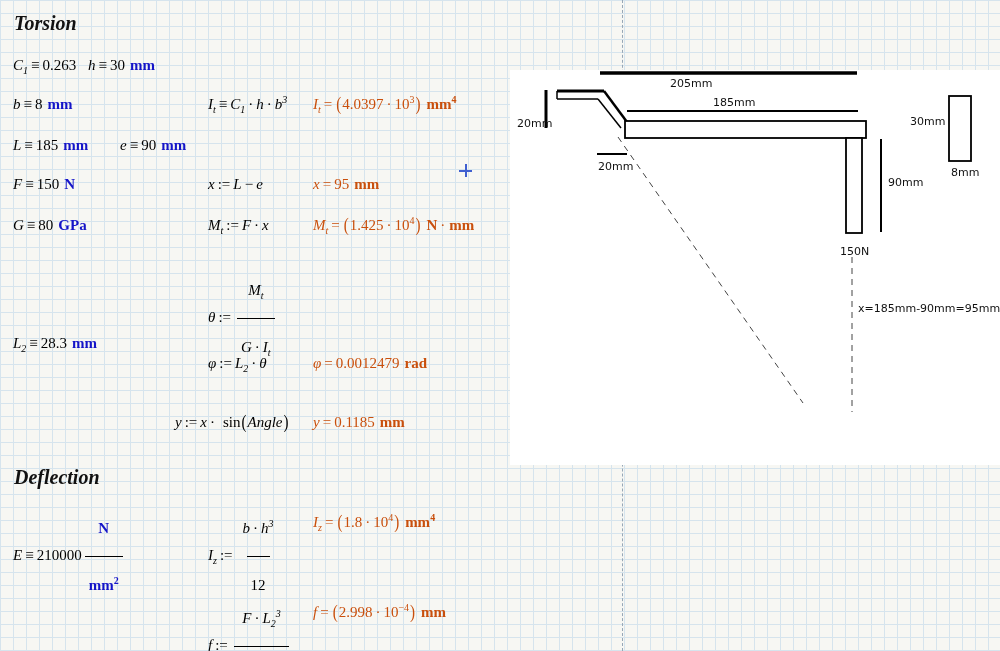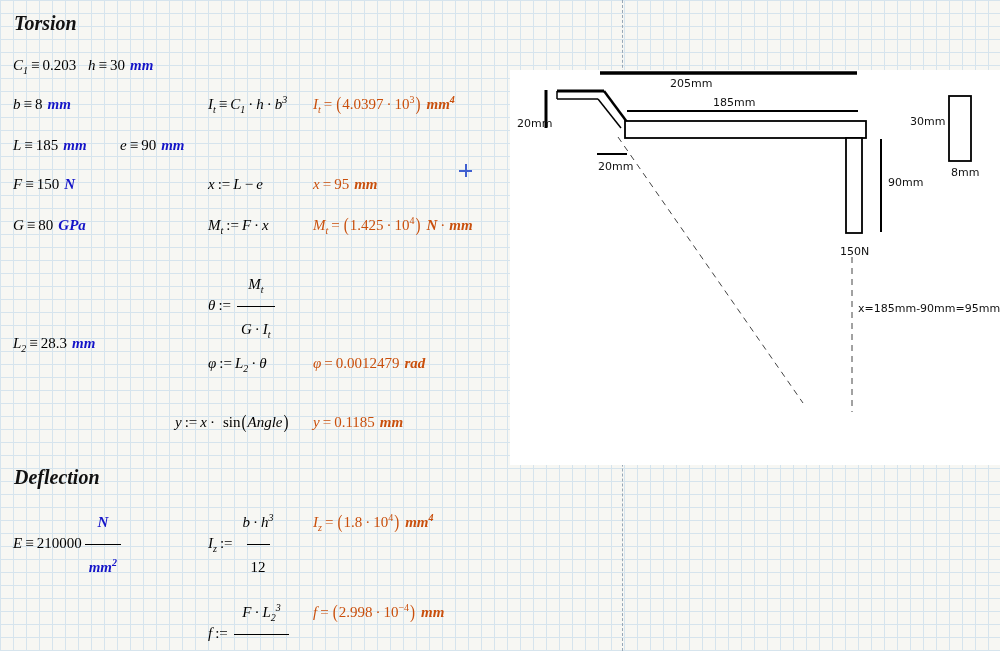--- a/index.html
+++ b/index.html
@@ -11,51 +11,51 @@
     background-size:13px 13px;overflow:hidden}
   .page-break{position:absolute;left:622px;top:0;height:651px;width:0;border-left:1px dashed #97a7b6;z-index:1}
   .section-title{position:absolute;z-index:3;font:italic 700 20px "Liberation Serif",serif;color:#111;white-space:nowrap}
   #math-layer{position:absolute;inset:0;z-index:3}
   .math-region{position:absolute;white-space:nowrap;font-size:15px;font-family:"Liberation Serif","DejaVu Serif",serif;line-height:1.25}
   .def{color:#000}
   .res{color:var(--result-orange,#c94f0c)}
   .def .tk-u{color:var(--unit-blue,#1414c8)}
   .tk{display:inline-block}
   .tk-v{font-style:italic}
-  .tk-u{font-weight:bold;font-style:italic;margin-left:5px}
+  .tk-u{font-weight:bold;margin-left:5px}
   .tk-o+.tk-u{margin-left:1px}
   .tk-o{margin:0 3px}
   .tk-fn{margin-left:5px}
   .tk-p{transform:scaleY(1.25);margin:0 1px}
   .tk-sp{width:4px}
   sub{font-size:10px;line-height:0}
   sup{font-size:10px;line-height:0}
   .frac{display:inline-flex;flex-direction:column;align-items:center;vertical-align:middle;margin:0 3px;line-height:1.2}
-  .frac .num,.frac .den{display:block;padding:13px 4px;text-align:center;white-space:nowrap}
+  .frac .num,.frac .den{display:block;padding:19px 4px;text-align:center;white-space:nowrap}
   .frac .den{border-top:1.3px solid currentColor}
   .frac .tk-u{margin-left:0}
   .image-panel{position:absolute;left:510px;top:70px;width:490px;height:395px;background:#ffffff;z-index:2}
   .dlabel{font-family:"DejaVu Sans","Liberation Sans",sans-serif;font-size:11px;fill:#111}
   .crosshair{position:absolute;left:459px;top:164px;width:13px;height:13px;z-index:3}
   .crosshair::before{content:"";position:absolute;left:0;top:6px;width:13px;height:1.5px;background:#3f5fd0}
   .crosshair::after{content:"";position:absolute;left:6px;top:0;width:1.5px;height:13px;background:#3f5fd0}
 </style>
 </head>
 <body>
 
 <div class="sheet">
 
   <div class="page-break"></div>
 
   <div class="section-title" style="left:14px;top:12px">Torsion</div>
 
   <div class="section-title" style="left:14px;top:466px">Deflection</div>
 
   <div id="math-layer">
-      <div class="math-region def" style="left: 13px; top: 56px;"><span class="tk tk-v">C<sub>1</sub></span><span class="tk tk-o">≡</span><span class="tk tk-n">0.203</span></div>
+      <div class="math-region def" style="left: 13px; top: 56px;"><span class="tk tk-v">C<sub>1</sub></span><span class="tk tk-o">≡</span><span class="tk tk-n">0.263</span></div>
       <div class="math-region def" style="left: 88px; top: 56px;"><span class="tk tk-v">h</span><span class="tk tk-o">≡</span><span class="tk tk-n">30</span><span class="tk tk-u">mm</span></div>
       <div class="math-region def" style="left: 13px; top: 95px;"><span class="tk tk-v">b</span><span class="tk tk-o">≡</span><span class="tk tk-n">8</span><span class="tk tk-u">mm</span></div>
       <div class="math-region def" style="left: 208px; top: 95px;"><span class="tk tk-v">I<sub>t</sub></span><span class="tk tk-o">≡</span><span class="tk tk-v">C<sub>1</sub></span><span class="tk tk-o">·</span><span class="tk tk-v">h</span><span class="tk tk-o">·</span><span class="tk tk-v">b<sup>3</sup></span></div>
       <div class="math-region res" style="left: 313px; top: 95px;"><span class="tk tk-v">I<sub>t</sub></span><span class="tk tk-o">=</span><span class="tk tk-p">(</span><span class="tk tk-n">4.0397</span><span class="tk tk-o">·</span><span class="tk tk-n">10<sup>3</sup></span><span class="tk tk-p">)</span><span class="tk tk-u">mm<sup>4</sup></span></div>
       <div class="math-region def" style="left: 13px; top: 136px;"><span class="tk tk-v">L</span><span class="tk tk-o">≡</span><span class="tk tk-n">185</span><span class="tk tk-u">mm</span></div>
       <div class="math-region def" style="left: 120px; top: 136px;"><span class="tk tk-v">e</span><span class="tk tk-o">≡</span><span class="tk tk-n">90</span><span class="tk tk-u">mm</span></div>
       <div class="math-region def" style="left: 13px; top: 175px;"><span class="tk tk-v">F</span><span class="tk tk-o">≡</span><span class="tk tk-n">150</span><span class="tk tk-u">N</span></div>
       <div class="math-region def" style="left: 208px; top: 175px;"><span class="tk tk-v">x</span><span class="tk tk-o">:=</span><span class="tk tk-v">L</span><span class="tk tk-o">−</span><span class="tk tk-v">e</span></div>
       <div class="math-region res" style="left: 313px; top: 175px;"><span class="tk tk-v">x</span><span class="tk tk-o">=</span><span class="tk tk-n">95</span><span class="tk tk-u">mm</span></div>
       <div class="math-region def" style="left: 13px; top: 216px;"><span class="tk tk-v">G</span><span class="tk tk-o">≡</span><span class="tk tk-n">80</span><span class="tk tk-u">GPa</span></div>

